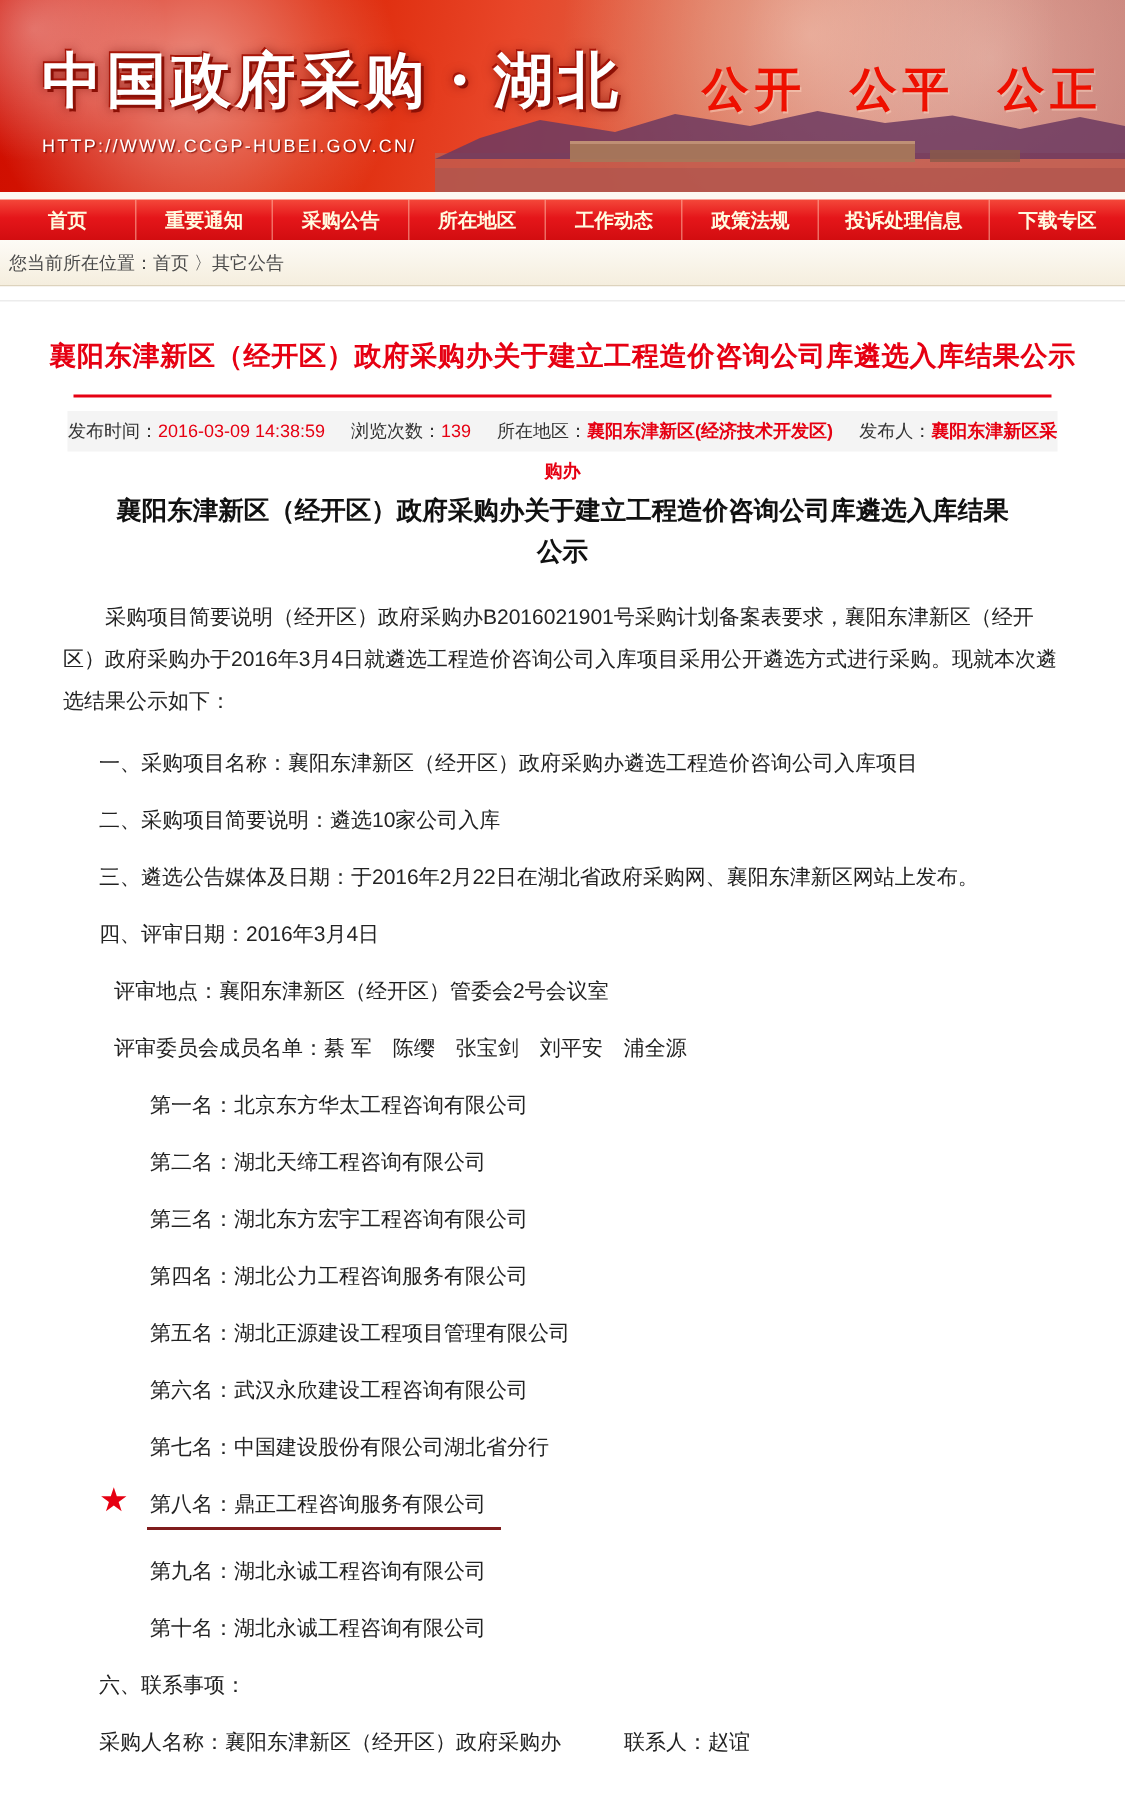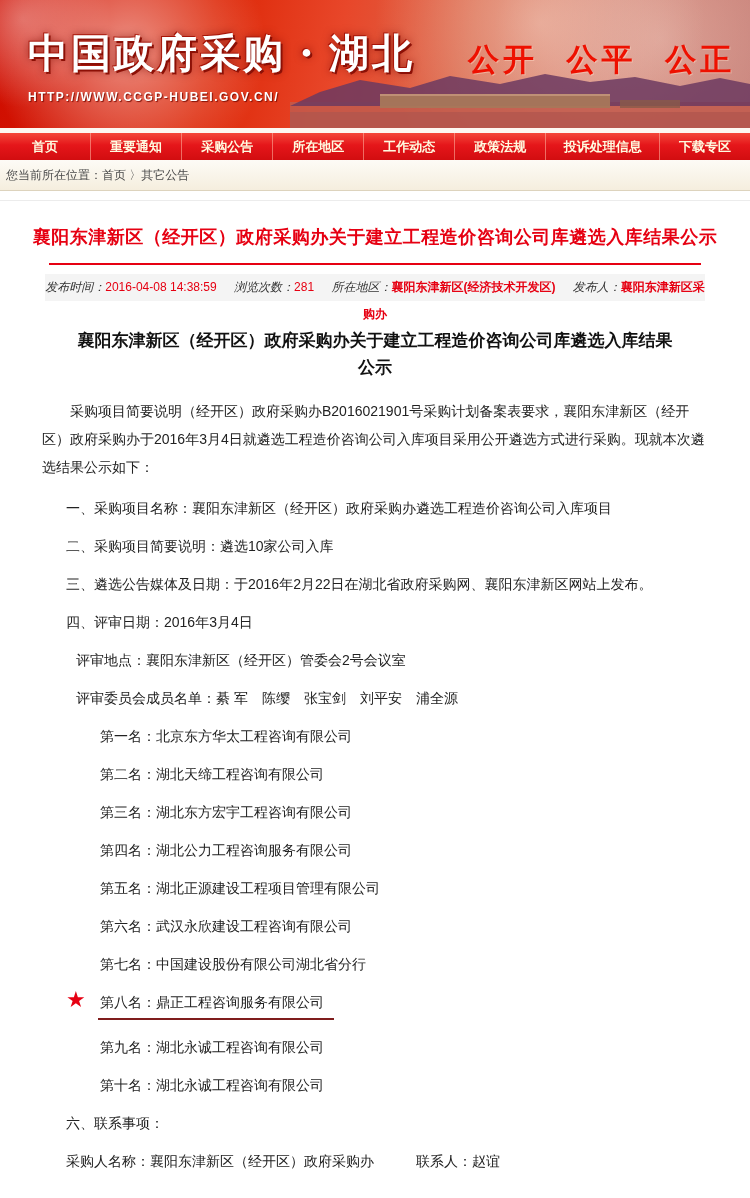--- a/index.html
+++ b/index.html
@@ -12,21 +12,21 @@
   .banner::before{content:"";position:absolute;inset:0;
     background:
       radial-gradient(circle at 17% 38%, rgba(255,255,255,.50) 0%, rgba(255,255,255,0) 22%),
       radial-gradient(circle at 3% 15%, rgba(255,255,255,.35) 0%, rgba(255,255,255,0) 12%),
       radial-gradient(circle at 72% 18%, rgba(255,235,220,.45) 0%, rgba(255,235,220,0) 30%),
       radial-gradient(circle at 88% 30%, rgba(255,240,230,.35) 0%, rgba(255,240,230,0) 25%);}
   .scenery{position:absolute;right:0;bottom:0;}
   .logo{position:absolute;left:28px;top:26px;cursor:pointer;}
   .logo-title{font-size:40px;font-weight:bold;color:#ffffff;letter-spacing:3px;
     text-shadow:2px 2px 0 #8c1006,-1px -1px 0 #a81508,0 0 8px rgba(120,10,0,.8);}
-  .logo-url{margin-top:9px;font-size:12px;font-weight:bold;color:#ffffff;letter-spacing:1.5px;
+  .logo-url{margin-top:9px;font-size:12px;font-weight:normal;color:#ffffff;letter-spacing:1.5px;
     text-shadow:1px 1px 1px rgba(120,10,0,.9);}
   .slogan{position:absolute;left:468px;top:39px;font-size:31px;font-weight:bold;color:#ee1000;
     letter-spacing:4px;word-spacing:16px;text-shadow:1px 1px 0 rgba(255,220,200,.45);}
 
   .banner-gap{height:5px;background:#fdf8f2;}
 
   
   .nav{display:flex;height:27px;align-items:stretch;
     background:linear-gradient(#f4483a 0%,#e5161a 45%,#d20d10 100%);}
   .nav-item{flex:1;display:flex;align-items:center;justify-content:center;
@@ -40,21 +40,21 @@
     background:linear-gradient(#fdfbf6 0%,#f5eede 100%);border-bottom:1px solid #ddd3bd;}
   .breadcrumb a{color:#4a4a4a;text-decoration:none;cursor:pointer;}
   .rule-lines{height:9px;border-bottom:1px solid #ececec;background:#fff;}
 
   
   .page-title{margin:24px 10px 0;text-align:center;white-space:nowrap;
     color:#e60012;font-size:18px;font-weight:bold;letter-spacing:.5px;}
   .red-rule{width:652px;height:2px;margin:14px auto 9px;background:#e60012;}
   .meta{width:660px;height:27px;margin:0 auto;line-height:27px;background:#f4f4f4;
     text-align:center;font-size:12px;color:#333;}
-  .meta .lab{margin-left:14px;font-style:italic;}
+  .meta .lab{margin-left:14px;}
   .meta .lab:first-child{margin-left:0;}
   .meta .val{color:#e60012;}
   .meta .val.strong{font-weight:bold;}
 
   
   .article{padding:0 42px 26px;color:#222;font-size:14px;}
   .article-title{max-width:600px;margin:26px auto 0;text-align:center;
     font-size:17px;font-weight:bold;color:#111;line-height:1.6;}
   .intro{margin:16px 0 0;text-indent:2em;line-height:2;}
   .item{margin:17px 0 0 24px;line-height:1.5;}
@@ -103,22 +103,22 @@
   <div class="breadcrumb">
     <span>您当前所在位置：</span><a>首页</a>
     <span>〉</span><a>其它公告</a>
   </div>
   <div class="rule-lines"></div>
 
   <div>
     <h1 class="page-title">襄阳东津新区（经开区）政府采购办关于建立工程造价咨询公司库遴选入库结果公示</h1>
     <div class="red-rule"></div>
     <div class="meta">
-      <span class="lab">发布时间：</span><span class="val">2016-04-08 14:38:59</span>
-      <span class="lab">浏览次数：</span><span class="val">281</span>
+      <span class="lab">发布时间：</span><span class="val">2016-03-09 14:38:59</span>
+      <span class="lab">浏览次数：</span><span class="val">139</span>
       <span class="lab">所在地区：</span><span class="val strong">襄阳东津新区(经济技术开发区)</span>
       <span class="lab">发布人：</span><span class="val strong">襄阳东津新区采购办</span>
     </div>
 
     <div class="article">
       <h2 class="article-title">襄阳东津新区（经开区）政府采购办关于建立工程造价咨询公司库遴选入库结果公示</h2>
       <p class="intro">采购项目简要说明（经开区）政府采购办B2016021901号采购计划备案表要求，襄阳东津新区（经开区）政府采购办于2016年3月4日就遴选工程造价咨询公司入库项目采用公开遴选方式进行采购。现就本次遴选结果公示如下：</p>
 
       <p class="item">一、采购项目名称：襄阳东津新区（经开区）政府采购办遴选工程造价咨询公司入库项目</p>
       <p class="item">二、采购项目简要说明：遴选10家公司入库</p>

